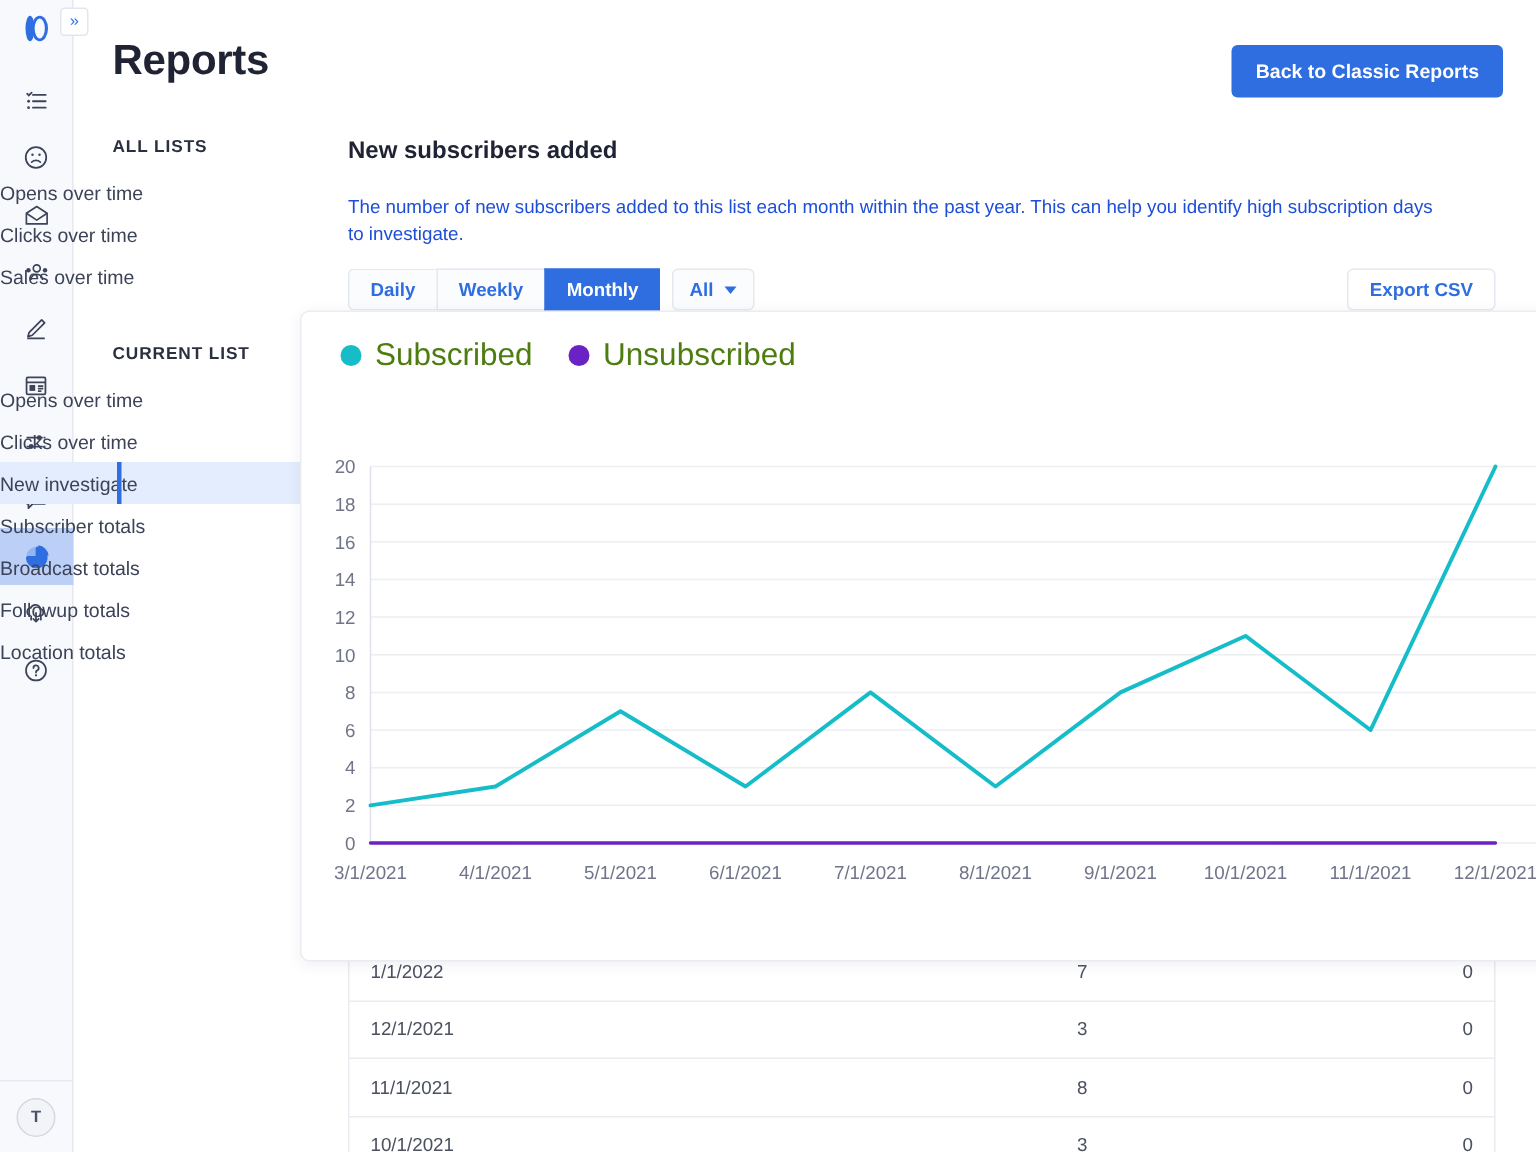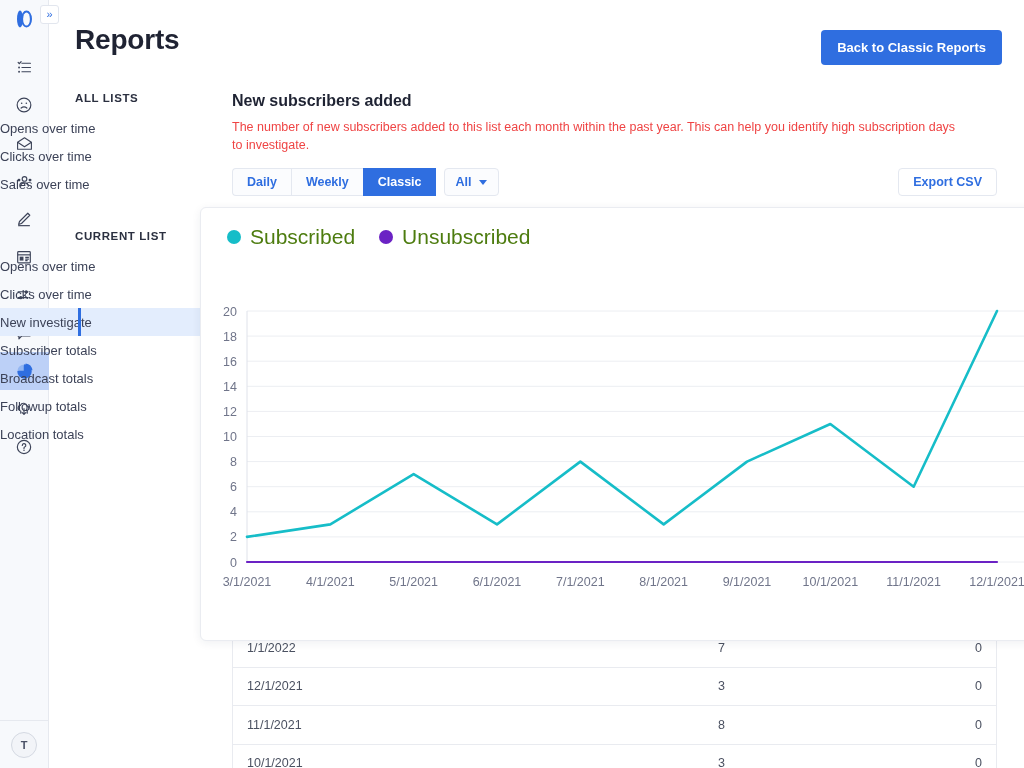--- a/index.html
+++ b/index.html
@@ -83,22 +83,22 @@
   .nav-item.active { background: #e3edfd; }
   .nav-item.active::before {
     content: ""; position: absolute; left: 78px; top: 0;
     width: 3px; height: 28px; background: #2f6ee0;
   }
 
   
   .main { position: absolute; left: 232px; top: 92px; right: 27px; }
   .chart-title { font-size: 16px; font-weight: 700; color: #1f2333; }
   .chart-desc {
-    margin-top: 8px; font-size: 12.5px; line-height: 18px;
-    color: #ef4444; max-width: 730px;
+    margin-top: 19px; font-size: 12.5px; line-height: 18px;
+    color: #1d4ed8; max-width: 730px;
   }
 
   .controls {
     margin-top: 14px; display: flex; align-items: center;
     justify-content: space-between;
   }
   .seg-group { display: flex; align-items: center; }
   .seg {
     height: 28px; padding: 0 14px;
     display: flex; align-items: center; justify-content: center;
@@ -348,21 +348,21 @@
   </div>
 
   <div class="main">
     <div class="chart-title">New subscribers added</div>
     <div class="chart-desc">The number of new subscribers added to this list each month within the past year. This can help you identify high subscription days to investigate.</div>
 
     <div class="controls">
       <div class="seg-group">
         <div class="seg">Daily</div>
         <div class="seg">Weekly</div>
-        <div class="seg active">Classic</div>
+        <div class="seg active">Monthly</div>
         <div class="seg last">
           <span>All</span>
           <span class="caret"></span>
         </div>
       </div>
       <button class="export-btn">Export CSV</button>
     </div>
     <div class="divider"></div>
   </div>
 

